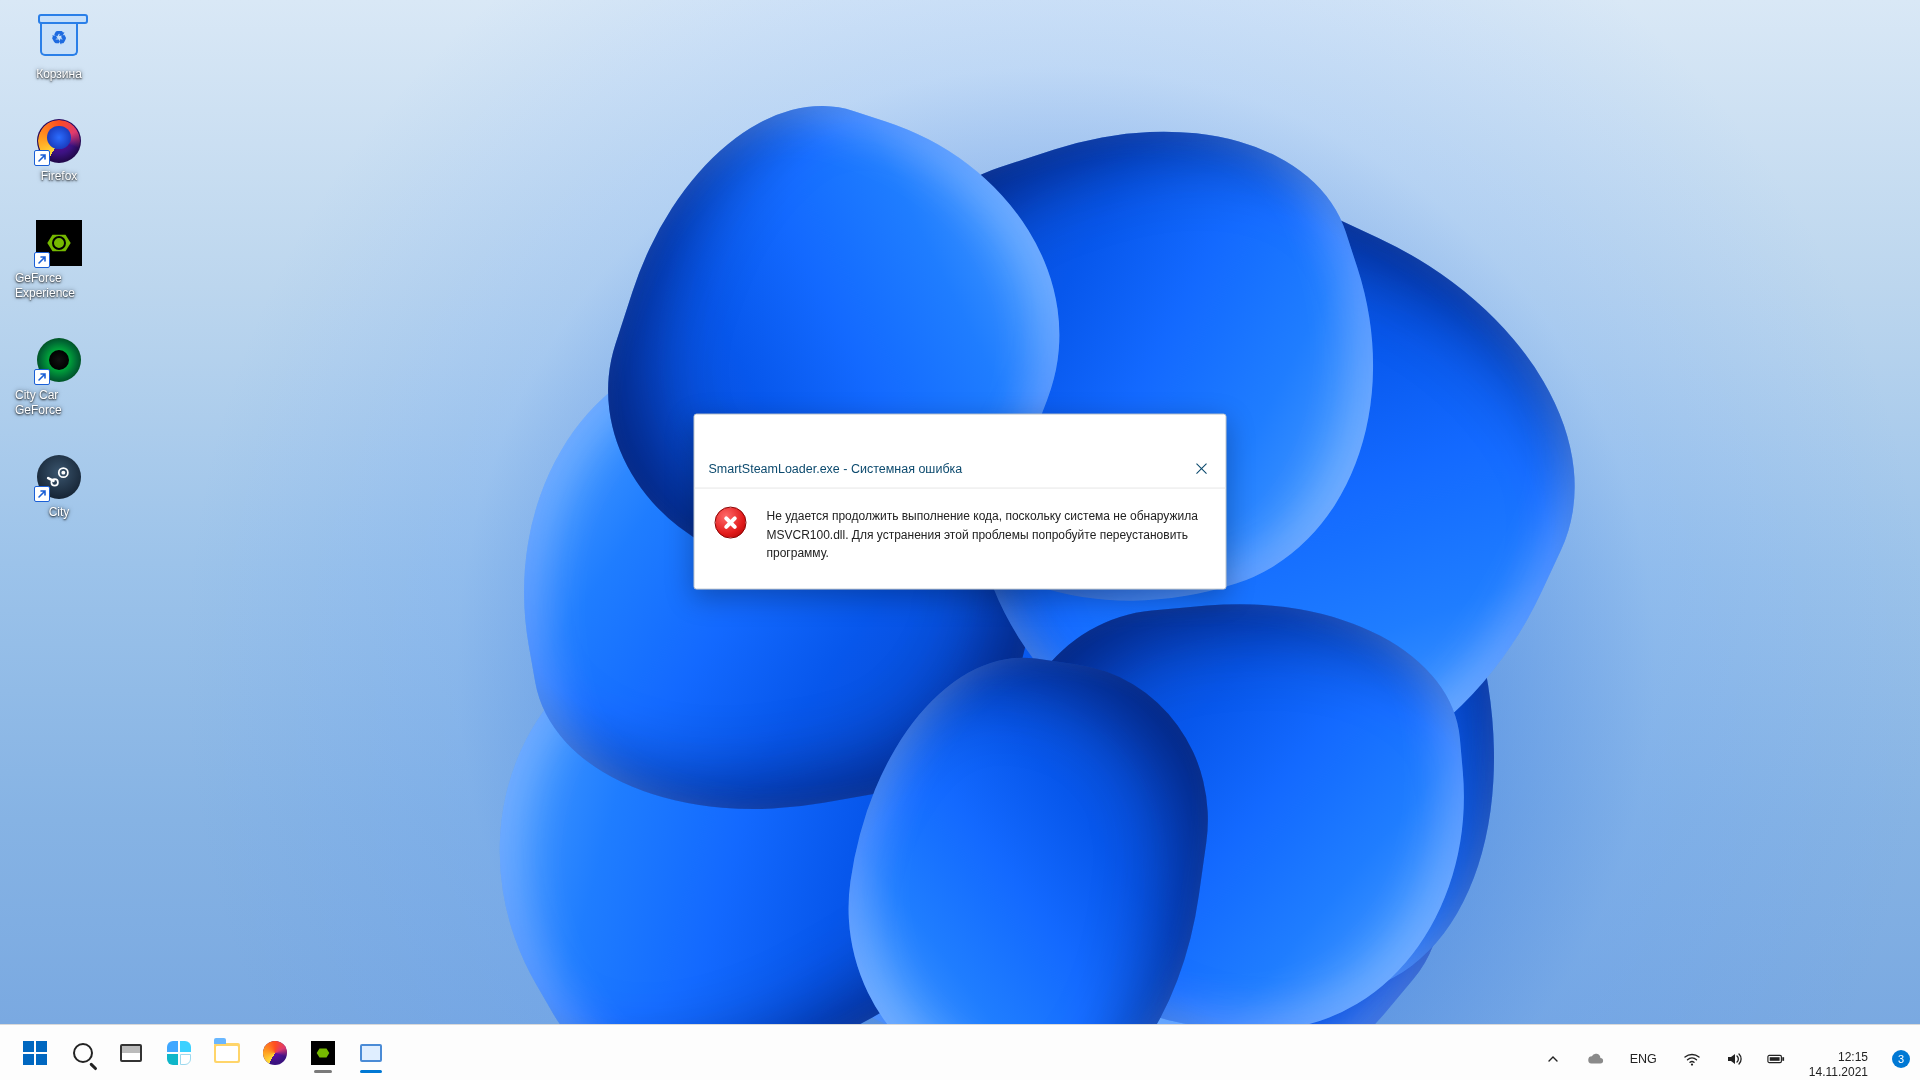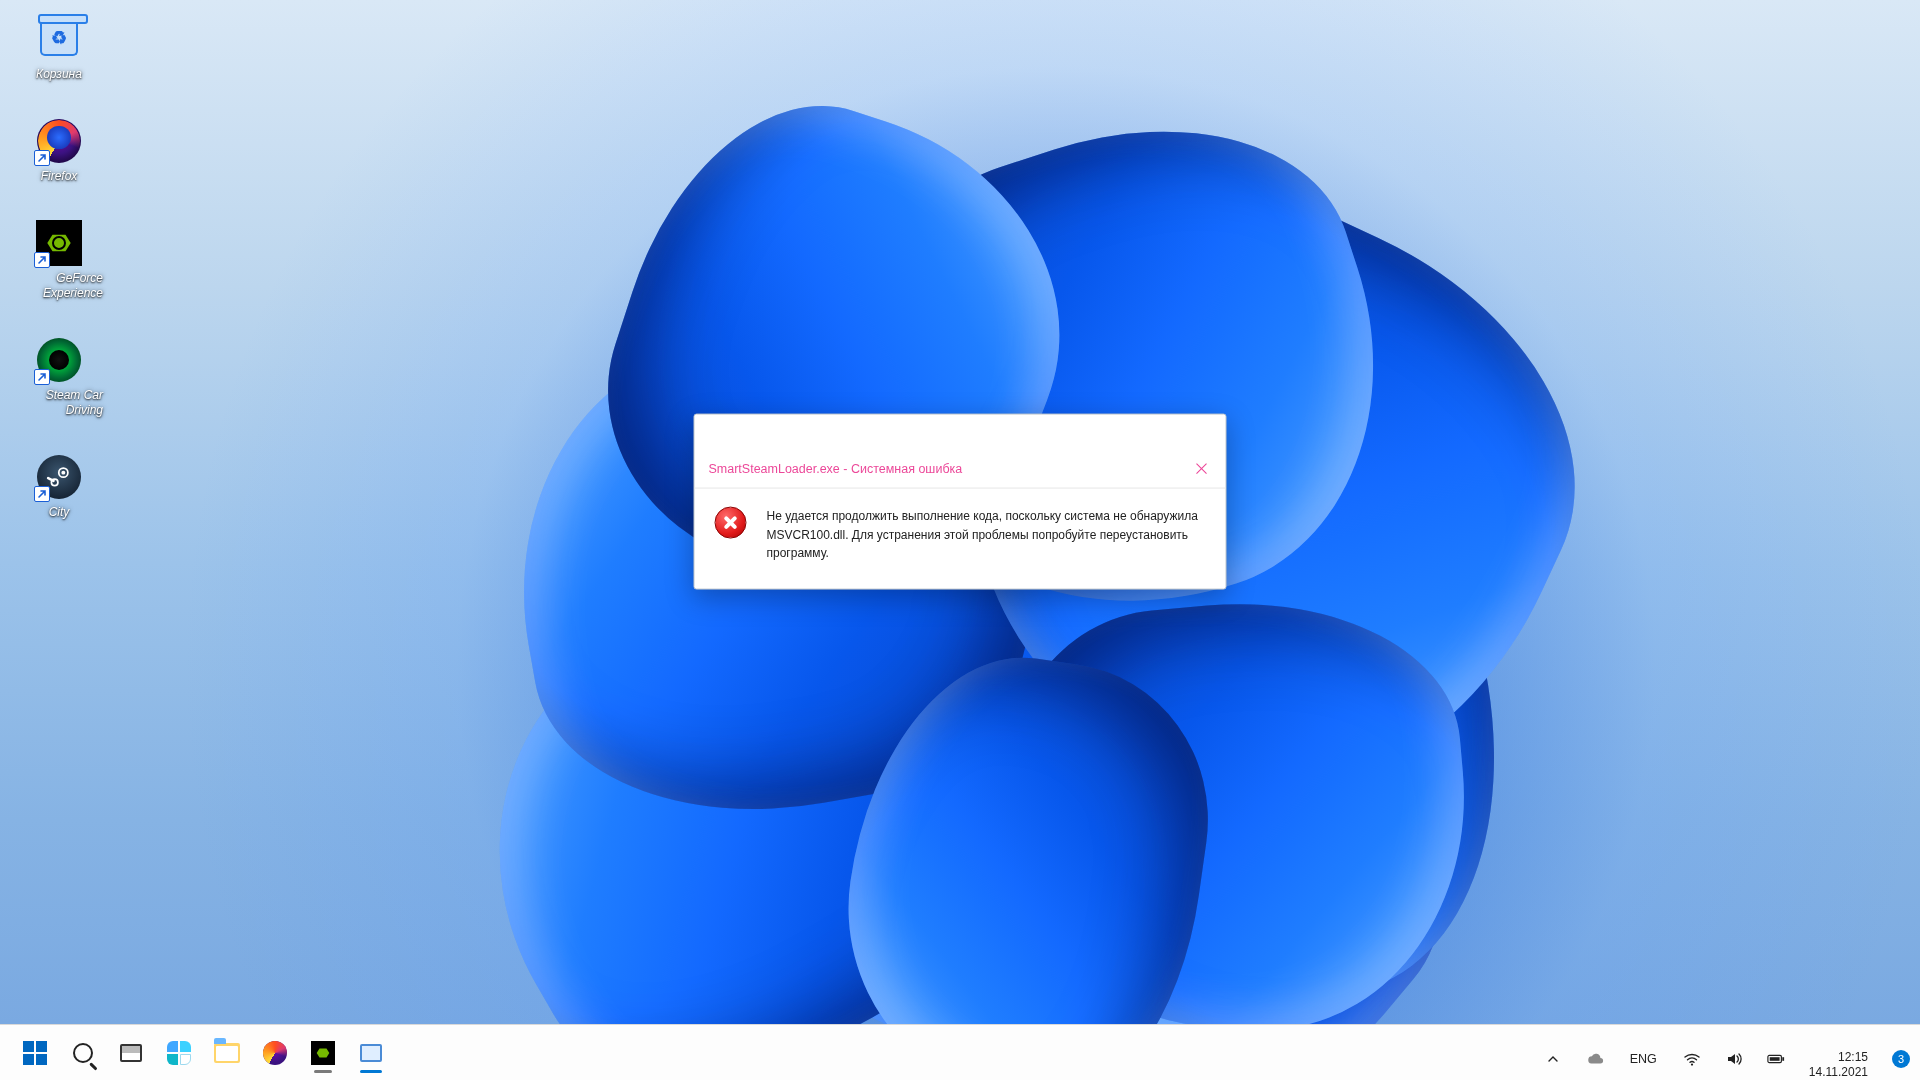--- a/index.html
+++ b/index.html
@@ -39,23 +39,23 @@
   .p9{left:52%;top:54%;width:42%;height:42%;transform:rotate(-5deg)}
   .p10{left:34%;top:64%;width:40%;height:34%;transform:rotate(98deg)}
 
   
   .d-icons { position: absolute; left: 14px; top: 10px; width: 100px; }
   .d-item {
     width: 90px; display: flex; flex-direction: column; align-items: center;
     gap: 5px; padding: 6px 0 8px; cursor: pointer; margin-bottom: 22px;
   }
   .d-item .label {
-    font-size: 12px; color: #fff; text-align: right; line-height: 1.25;
+    font-size: 12px; color: #fff; text-align: left; line-height: 1.25;
     text-shadow: 0 1px 2px rgba(0,0,0,.9),0 0 4px rgba(0,0,0,.5);
-    max-width: 88px; word-wrap: break-word; font-style: italic;
+    max-width: 88px; word-wrap: break-word;
   }
   .ico-wrap { position: relative; width: 46px; height: 46px; display: flex; align-items: center; justify-content: center; }
   .shortcut-badge {
     position: absolute; left: -2px; bottom: -2px; width: 16px; height: 16px;
     background: #fff; border: 1px solid #1a5fd6; border-radius: 2px;
     display: flex; align-items: center; justify-content: center;
   }
   .shortcut-badge svg { width: 10px; height: 10px; }
 
   
@@ -79,21 +79,21 @@
   
   .dialog {
     position: absolute; left: 50%; top: 50%;
     width: 533px; transform: translate(-50%,-56%);
     background: #fff; border: 1px solid #bfc6cc;
     box-shadow: 0 8px 28px rgba(0,0,0,.28);
     border-radius: 3px;
   }
   .dlg-title {
     height: 38px; display: flex; align-items: center; justify-content: space-between;
-    padding: 0 2px 0 14px; font-size: 12.5px; color: #ec4899; margin-top: 35px;
+    padding: 0 2px 0 14px; font-size: 12.5px; color: #0c4a6e; margin-top: 35px;
   }
   .dlg-close {
     width: 44px; height: 30px; display: flex; align-items: center; justify-content: center;
     cursor: pointer; border-radius:4px;
   }
   .dlg-body {
     display: flex; gap: 20px; padding: 18px 24px 26px 20px;
     border-top: 1px solid #e6e6e6;
   }
   .err-icon {
@@ -231,21 +231,21 @@
 
     <div class="d-item">
       <div class="ico-wrap">
         <div class="ccd-disk"></div>
         <div class="shortcut-badge">
           <svg viewBox="0 0 10 10">
               <path d="M2 8 L8 2 M4 2 H8 V6" stroke="#1a5fd6" stroke-width="1.6" fill="none" stroke-linecap="round"></path>
             </svg>
         </div>
       </div>
-      <div class="label">Steam Car Driving</div>
+      <div class="label">City Car GeForce</div>
     </div>
 
     <div class="d-item">
       <div class="ico-wrap">
         <div class="steam-tile">
           <svg width="26" height="26" viewBox="0 0 24 24" fill="none">
             <circle cx="16" cy="8" r="4.2" stroke="#fff" stroke-width="1.6"></circle>
             <circle cx="16" cy="8" r="1.8" fill="#fff"></circle>
             <circle cx="8" cy="17" r="3" stroke="#fff" stroke-width="1.6"></circle>
             <path d="M2 13 L7 15.5" stroke="#fff" stroke-width="2.4" stroke-linecap="round"></path>

